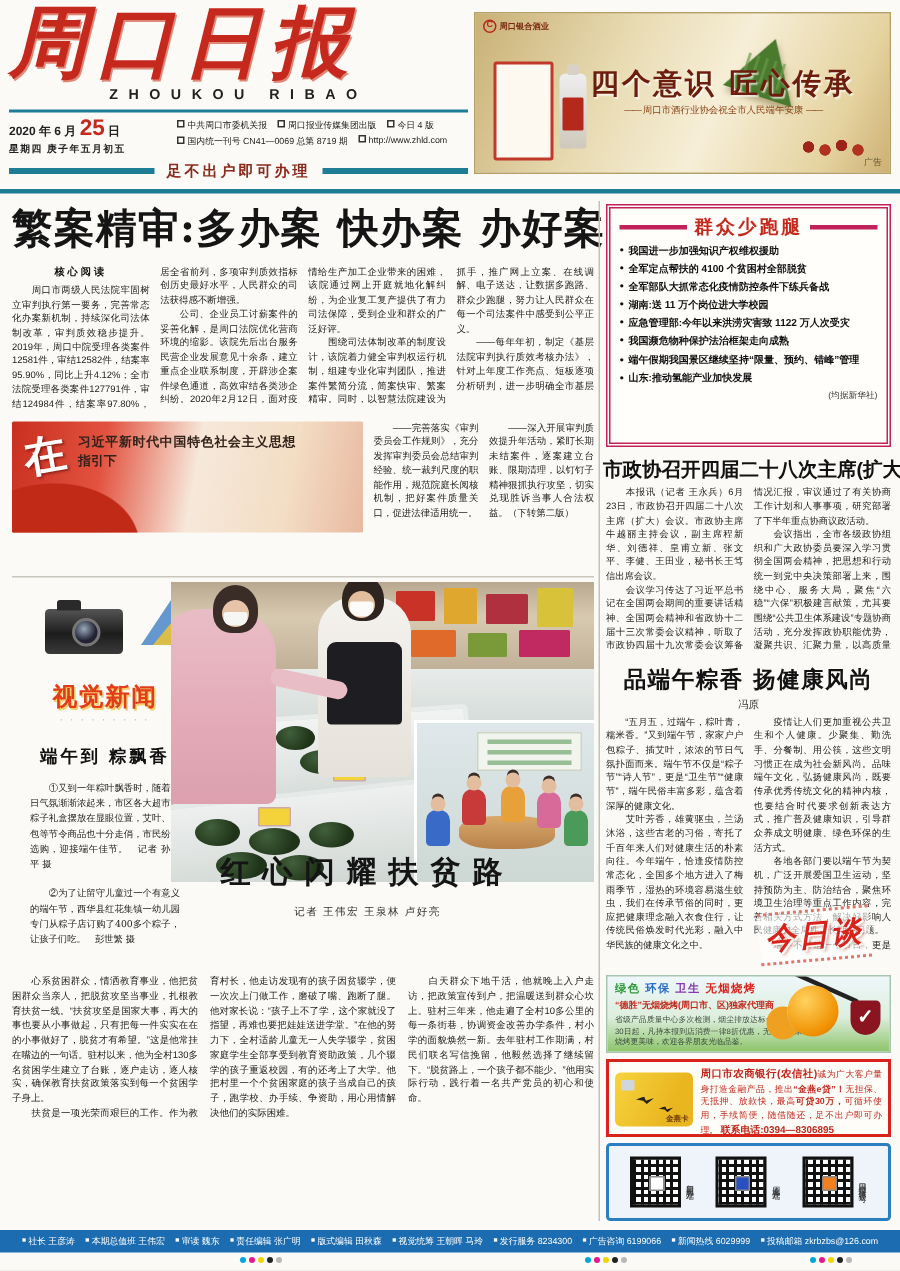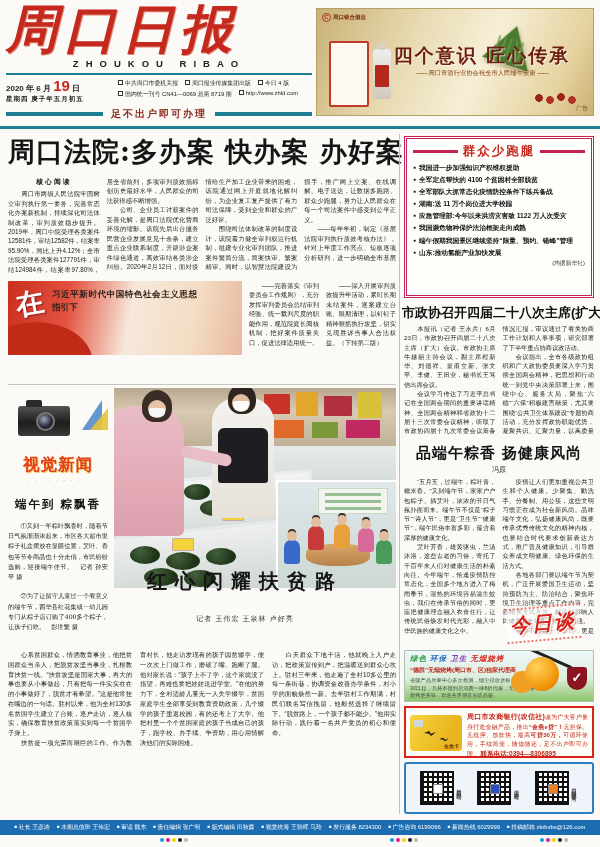--- a/index.html
+++ b/index.html
@@ -51,21 +51,21 @@
   .banner { position:relative; width:234px; height:74px; background:linear-gradient(100deg,#c92f1f,#e2523f 26%,#f6e8da 52%,#f3ddc4 78%,#e8b9a0); overflow:hidden; border-radius:1px; }
   .banner .flag { position:absolute; left:-18px; bottom:-26px; width:110px; height:70px; background:radial-gradient(ellipse at 30% 80%,#c22a18 60%,transparent 61%); transform:rotate(-12deg); }
   .banner .zai { position:absolute; left:8px; top:4px; font-family:"DejaVu Serif", serif; font-weight:bold; font-size:28px; color:#fff; transform:rotate(-10deg); text-shadow:1px 1px 2px rgba(80,0,0,.6); }
   .banner .l1 { position:absolute; left:44px; top:8px; font-size:8.6px; font-weight:bold; color:#33231a; letter-spacing:.5px; white-space:nowrap; }
   .banner .l2 { position:absolute; left:44px; top:21px; font-size:8.6px; font-weight:bold; color:#33231a; }
   .banner .slogan { position:absolute; left:34px; top:42px; font-style:italic; font-weight:bold; font-size:15.5px; letter-spacing:1px; color:#c5281c; text-shadow:1px 1px 0 #fff,2px 2px 2px rgba(120,30,0,.45); white-space:nowrap; }
   .lead-body2 { flex:1; column-count:2; column-gap:7px; font-size:6.3px; line-height:1.5; text-align:justify; color:#222; overflow:hidden; white-space:pre-line; }
   .hr-light { position:absolute; left:8px; top:384px; width:388px; height:1px; background:#c9c6bd; }
 
   
-  .vside { position:absolute; left:8px; top:392px; width:100px; }
+  .vside { position:absolute; left:20px; top:392px; width:100px; }
   .cam-wrap { position:relative; height:56px; }
   .cam-bg1 { position:absolute; right:6px; top:8px; width:0; height:0; border-left:20px solid transparent; border-bottom:30px solid #4a86c8; opacity:.85; }
   .cam-bg2 { position:absolute; right:0; top:16px; width:0; height:0; border-left:18px solid transparent; border-bottom:22px solid #e8c23a; opacity:.9; }
   .cam-body { position:absolute; left:10px; top:14px; width:52px; height:30px; background:linear-gradient(#555,#1d1d1d 55%,#3a3a3a); border-radius:3px; }
   .cam-body:before { content:""; position:absolute; left:8px; top:-6px; width:16px; height:7px; background:#2a2a2a; border-radius:2px 2px 0 0; }
   .cam-lens { position:absolute; left:28px; top:20px; width:19px; height:19px; border-radius:50%; background:radial-gradient(circle at 40% 35%,#9ab,#223 60%); border:2px solid #777; }
   .vlogo { margin-top:6px; text-align:center; font-weight:bold; font-size:16.5px; letter-spacing:1px; color:#e23c18; text-shadow:1px 1px 0 #f3cf6d; white-space:nowrap; }
   .vlogo-dots { text-align:center; font-size:5px; letter-spacing:2px; color:#2a7fc1; margin-top:1px; }
   .vhead { margin-top:14px; text-align:center; font-weight:bold; font-size:11.5px; letter-spacing:2px; color:#111; white-space:nowrap; }
   .vcap { margin-top:9px; font-family:"DejaVu Serif", serif; font-size:6.2px; line-height:1.65; text-align:justify; color:#222; white-space:pre-line; }
@@ -93,21 +93,21 @@
   .ph-sign { position:absolute; right:8px; top:6px; width:70px; height:26px; background:#f2f4ee; border:1px solid #cdd6c4; }
   .ph-sign i { display:block; height:3px; margin:4px 6px 0; background:#5a9a5a; opacity:.6; }
   .ph-table { position:absolute; left:28px; top:62px; width:64px; height:22px; background:linear-gradient(#d8a86a,#b8824a); border-radius:40%; }
   .ph-kid { position:absolute; width:16px; height:24px; border-radius:7px 7px 3px 3px; }
   .ph-kid:before { content:""; position:absolute; left:3px; top:-9px; width:10px; height:10px; border-radius:50%; background:#e2bd9e; box-shadow:0 -3px 0 -1px #3a2d28; }
 
   
   .pov-head-wrap { position:absolute; left:100px; top:568px; width:290px; text-align:center; }
   .pov-head { font-family:"DejaVu Serif", serif; font-weight:bold; font-size:20px; letter-spacing:8px; color:#141414; white-space:nowrap; }
   .pov-sub { margin-top:5px; font-weight:bold; font-size:8.8px; color:#222; letter-spacing:1px; }
-  .pov-byline { margin-top:19px; font-family:"DejaVu Serif", serif; font-size:7px; color:#333; letter-spacing:1px; }
+  .pov-byline { margin-top:8px; font-family:"DejaVu Serif", serif; font-size:7px; color:#333; letter-spacing:1px; }
   .pov-body { position:absolute; left:8px; top:650px; width:388px; height:162px; column-count:3; column-gap:8px; font-size:6.3px; line-height:1.55; text-align:justify; color:#222; overflow:hidden; white-space:pre-line; }
 
   
   .vdiv { position:absolute; left:399px; top:134px; width:1px; height:680px; background:#c4c1b8; }
   .hbox { position:absolute; left:404px; top:136px; width:190px; height:162px; border:3px double #c2215a; padding:4px 6px 2px; background:#fffefb; }
   .hbox-titlerow { display:flex; align-items:center; }
   .hbox-titlerow .bar { flex:1; height:3px; background:#c2215a; }
   .hbox-title { font-size:12.5px; font-weight:bold; color:#c5281c; letter-spacing:2px; padding:0 5px; white-space:nowrap; }
   .hbox-list { margin-top:3px; }
   .hbox-item { display:flex; gap:3px; font-size:6.7px; font-weight:bold; color:#111; line-height:1.4; margin-top:2.6px; }
@@ -117,21 +117,21 @@
   .cppcc-head { position:absolute; left:402px; top:304px; width:194px; text-align:center; font-weight:900; font-size:13px; color:#111; white-space:nowrap; letter-spacing:0; }
   .cppcc-body { position:absolute; left:404px; top:324px; width:190px; height:112px; column-count:2; column-gap:7px; font-size:6.2px; line-height:1.5; text-align:justify; color:#222; overflow:hidden; white-space:pre-line; }
 
   .health-head { position:absolute; left:402px; top:444px; width:194px; text-align:center; font-family:"DejaVu Serif", serif; font-weight:bold; font-size:15px; letter-spacing:1px; color:#131313; white-space:nowrap; }
   .health-author { position:absolute; left:402px; top:465px; width:194px; text-align:center; font-size:7px; color:#333; }
   .health-body { position:absolute; left:404px; top:477px; width:190px; height:164px; column-count:2; column-gap:7px; font-size:6.2px; line-height:1.5; text-align:justify; color:#222; overflow:hidden; white-space:pre-line; }
   .jinritan { position:absolute; left:506px; top:606px; transform:rotate(-5deg); font-style:italic; font-weight:900; font-size:20px; letter-spacing:2px; color:#d8231a; text-shadow:1px 1px 0 #fff,2px 2px 2px rgba(150,30,0,.35); border-top:2px dotted #e4736a; border-bottom:2px dotted #e4736a; padding:2px 4px; background:rgba(255,255,255,.6); white-space:nowrap; }
 
   
   .bbq { position:absolute; left:404px; top:650px; width:190px; height:52px; background:linear-gradient(#eef7fb,#ddeedd 55%,#8cc46a); border:1px solid #a8c4b0; overflow:hidden; padding:3px 5px; }
-  .bbq-t { font-size:7.5px; font-weight:bold; letter-spacing:1px; white-space:nowrap;font-style:italic; }
+  .bbq-t { font-size:7.5px; font-weight:bold; letter-spacing:1px; white-space:nowrap; }
   .bbq-t .w1{color:#2e9a3c;} .bbq-t .w2{color:#2a6fc1;} .bbq-t .w3{color:#8a3ab0;} .bbq-t .w4{color:#d8231a;}
   .bbq-l2 { font-size:6px; font-weight:bold; color:#c0281c; margin-top:2px; white-space:nowrap; }
   .bbq-bd { font-size:5.2px; color:#3a4a3a; line-height:1.45; margin-top:2px; width:130px; text-align:justify; }
   .bbq-ct { font-size:5.4px; color:#205080; font-weight:bold; margin-top:1px; }
   .bbq-fruit { position:absolute; right:34px; top:6px; width:34px; height:34px; border-radius:50%; background:radial-gradient(circle at 35% 30%,#ffd25e,#f09000 70%,#c86a00); box-shadow:-20px 8px 0 -6px #f0a020; }
   .bbq-skewer { position:absolute; right:18px; top:2px; width:66px; height:3px; background:#222; transform:rotate(24deg); border-radius:2px; }
   .bbq-shield { position:absolute; right:6px; top:16px; width:20px; height:23px; background:#8a1420; border-radius:3px 3px 10px 10px; color:#fff; font-size:13px; line-height:21px; text-align:center; font-weight:bold; }
 
   .bank { position:absolute; left:404px; top:706px; width:190px; height:52px; border:2px solid #d8231a; background:#fffdf8; display:flex; gap:5px; padding:4px; }
   .bank-card { width:52px; height:36px; margin-top:3px; background:linear-gradient(115deg,#f6d43e,#eab620 70%); border-radius:4px; position:relative; flex:none; }
@@ -161,21 +161,21 @@
 </head>
 <body>
 
 <div class="page">
 
   <div class="mast">
     <div class="mast-title">周口日报</div>
     <div class="mast-sub">ZHOUKOU RIBAO</div>
     <div class="mast-dateline">
       <div class="mast-date">
-        <div class="mast-date-l1"><span>2020 年 6 月</span> <span class="day">19</span> <span>日</span></div>
+        <div class="mast-date-l1"><span>2020 年 6 月</span> <span class="day">25</span> <span>日</span></div>
         <div class="mast-date-l2">星期四 庚子年五月初五</div>
       </div>
       <div class="mast-info">
         <div class="mast-info-row">
           <span><i class="cb"></i><span>中共周口市委机关报</span></span>
           <span><i class="cb"></i><span>周口报业传媒集团出版</span></span>
           <span><i class="cb"></i><span>今日 4 版</span></span>
         </div>
         <div class="mast-info-row">
           <span><i class="cb"></i><span>国内统一刊号 CN41—0069 总第 8719 期</span></span>
@@ -201,21 +201,21 @@
       </div>
     <div class="zongzi"></div>
     <div class="berries"></div>
     <div class="topad-head">四个意识 匠心传承</div>
     <div class="topad-subline"><span class="dash">——</span> <span>周口市酒行业协会祝全市人民端午安康</span> <span class="dash">——</span></div>
     <div class="topad-adlabel">广告</div>
   </div>
   <div class="rule-teal"></div>
 
   <div class="lead">
-    <div class="lead-head">周口法院:多办案 快办案 办好案</div>
+    <div class="lead-head">繁案精审:多办案 快办案 办好案</div>
     <div class="lead-body1"><span class="kicker" style="display:block">核心阅读</span><span>　　周口市两级人民法院牢固树立审判执行第一要务，完善常态化办案新机制，持续深化司法体制改革，审判质效稳步提升。2019年，周口中院受理各类案件12581件，审结12582件，结案率95.90%，同比上升4.12%；全市法院受理各类案件127791件，审结124984件，结案率97.80%，居全省前列，多项审判质效指标创历史最好水平，人民群众的司法获得感不断增强。
 　　公司、企业员工讨薪案件的妥善化解，是周口法院优化营商环境的缩影。该院先后出台服务民营企业发展意见十余条，建立重点企业联系制度，开辟涉企案件绿色通道，高效审结各类涉企纠纷。2020年2月12日，面对疫情给生产加工企业带来的困难，该院通过网上开庭就地化解纠纷，为企业复工复产提供了有力司法保障，受到企业和群众的广泛好评。
 　　围绕司法体制改革的制度设计，该院着力健全审判权运行机制，组建专业化审判团队，推进案件繁简分流，简案快审、繁案精审。同时，以智慧法院建设为抓手，推广网上立案、在线调解、电子送达，让数据多跑路、群众少跑腿，努力让人民群众在每一个司法案件中感受到公平正义。
 　　——每年年初，制定《基层法院审判执行质效考核办法》，针对上年度工作亮点、短板逐项分析研判，进一步明确全市基层法院审判执行工作的努力方向，层层压实责任。</span></div>
     <div class="lead-row2">
       <div class="banner">
         <div class="flag"></div>
         <div class="zai">在</div>
         <div class="l1">习近平新时代中国特色社会主义思想</div>
         <div class="l2">指引下</div>

